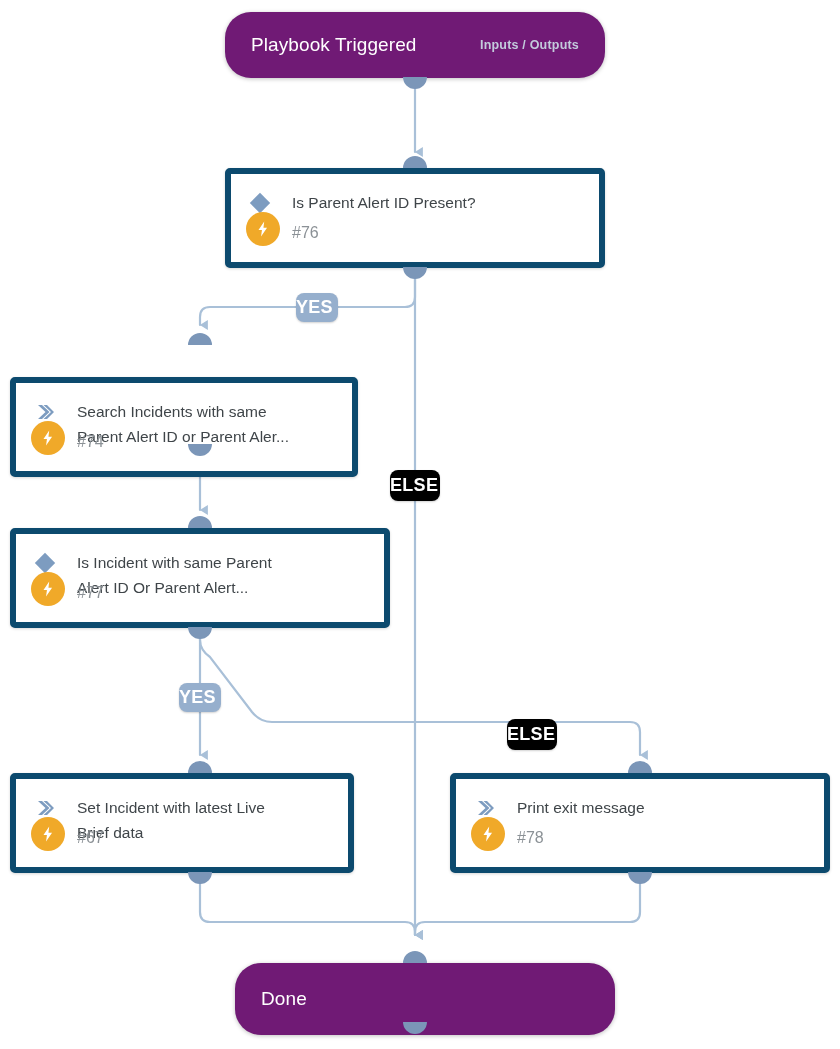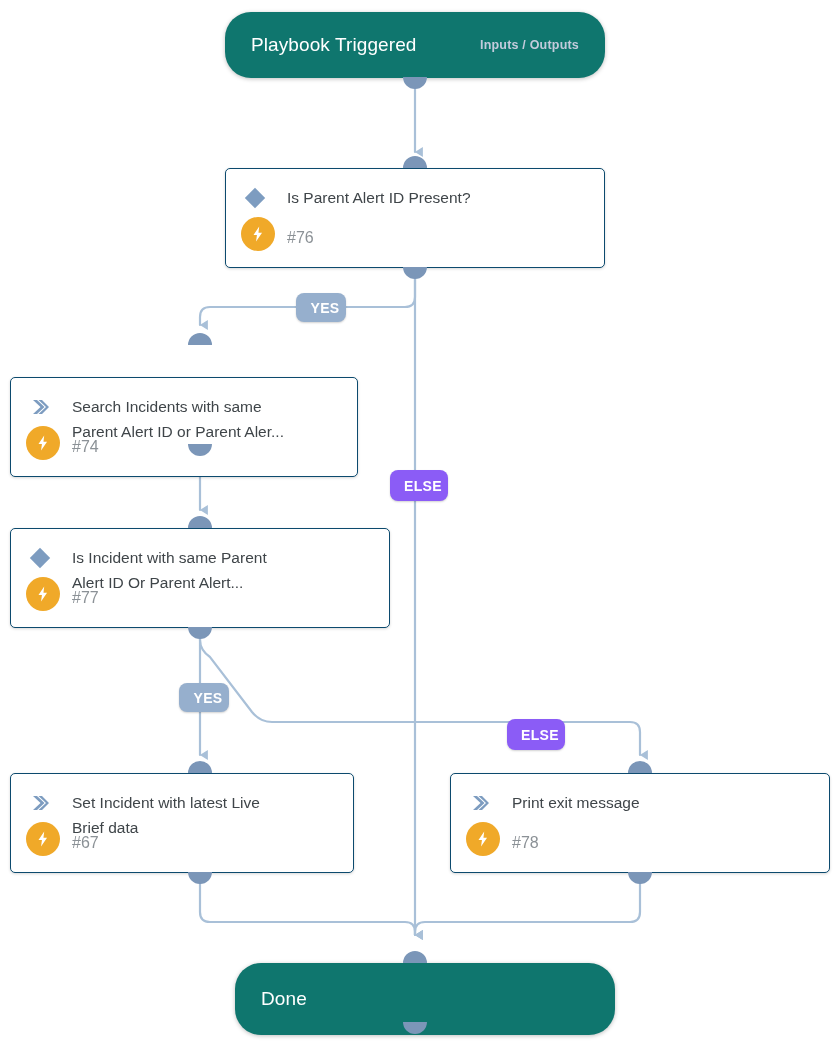--- a/index.html
+++ b/index.html
@@ -25,21 +25,21 @@
     left: 0; top: 0;
     width: 840px;
     height: 1049px;
     pointer-events: none;
   }
 
   
   .pill {
     position: absolute;
     box-sizing: border-box;
-    background: #0f766e;
+    background: #701a75;
     border-radius: 26px;
     box-shadow: 0 1px 4px rgba(0,0,0,0.25);
     display: flex;
     align-items: center;
     padding: 16px 26px;
     z-index: 3;
   }
   .pill .pill-title {
     color: #ffffff;
     font-size: 19px;
@@ -51,21 +51,21 @@
     font-size: 12.5px;
     font-weight: bold;
     letter-spacing: .2px;
   }
 
   
   .card {
     position: absolute;
     box-sizing: border-box;
     background: #ffffff;
-    border: 1px solid #0c4a6e;
+    border: 6px solid #0c4a6e;
     border-radius: 5px;
     box-shadow: 0 1px 3px rgba(0,0,0,0.16);
     z-index: 3;
     text-decoration: underline;
   }
   .card-row {
     position: relative;
     height: 100%;
   }
   .card-icon {
@@ -114,32 +114,31 @@
     z-index: 4;
   }
   .handle.src { border-radius: 0 0 14px 14px; }  
   .handle.tgt { border-radius: 14px 14px 0 0; }  
 
   
   .elabel {
     position: absolute;
     display: flex;
     align-items: center;
-    justify-content: center;
+    justify-content: flex-start;
     color: #ffffff;
-    font-size: 14px;
+    font-size: 18px;
     font-weight: bold;
     letter-spacing: .3px;
     border-radius: 8px;
     z-index: 5;
     box-shadow: 0 1px 2px rgba(0,0,0,0.18);
-    padding-left: 8px;
   }
   .elabel.yes { background: #96afcd; }
-  .elabel.els { background: #8b5cf6; }
+  .elabel.els { background: #000000; }
 </style>
 </head>
 <body>
 
 <div id="canvas">
 
   <svg id="edges" viewBox="0 0 840 1049" width="840" height="1049">
     <defs>
       <marker id="arrow" markerWidth="11" markerHeight="9" refX="5.5" refY="8.4" orient="auto" markerUnits="userSpaceOnUse">
         <path d="M0.5,0.5 L10.5,0.5 L5.5,8.6 Z" fill="#a9c0d8"></path>

